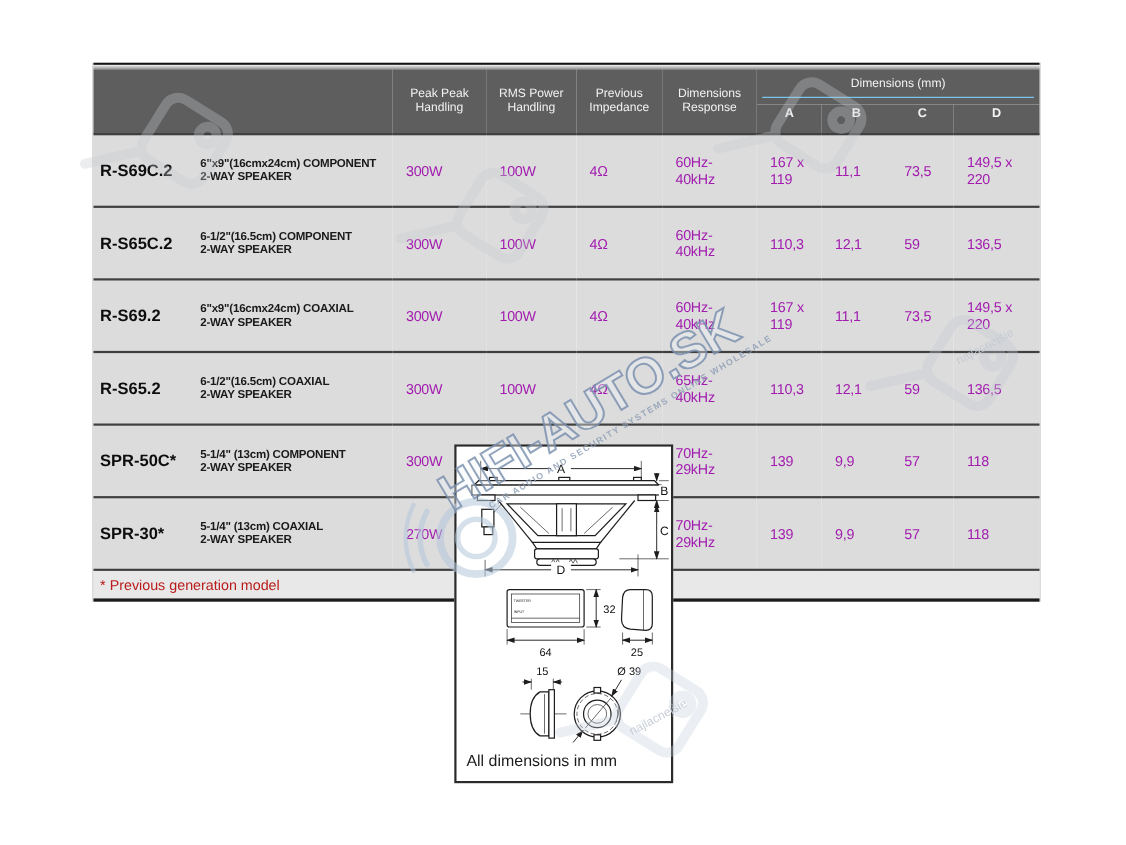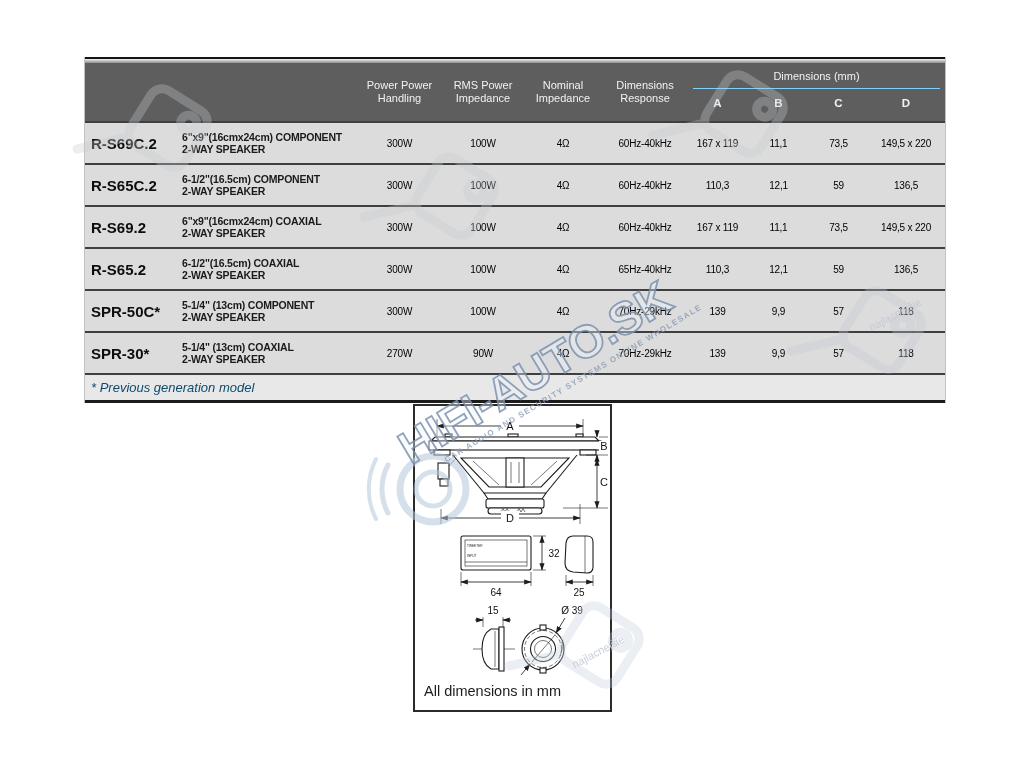--- a/index.html
+++ b/index.html
@@ -12,27 +12,27 @@
   .top-bar{height:2px;background:#141414;}
   .top-sheen{height:4px;background:linear-gradient(#f2f2f2,#8f8f8f);}
   table.spec{border-collapse:collapse;width:860px;table-layout:fixed;}
   table.spec thead th{background:#5e5e5e;color:#f2f2f2;font-weight:normal;
     font-size:11px;line-height:13px;text-align:center;padding:0;}
   thead tr.r1 th{height:32px;}
   thead tr.r2 th{height:24px;font-weight:bold;font-size:11.5px;vertical-align:top;padding-top:2px;}
   th.dim-group{vertical-align:middle;font-size:11px;}
   th.dim-group span{display:inline-block;width:96%;padding-bottom:5px;border-bottom:1px solid #7dd3fc;}
   tbody tr{border-top:2px solid #3f3f3f;}
-  tbody th,tbody td{background:#dcdcdc;height:40px;padding:0;}
+  tbody th,tbody td{background:#dcdcdc;height:40px;padding:12px;}
   tbody th.model{font-size:15px;font-weight:bold;color:#0d0d0d;text-align:left;padding-left:6px;}
   td.desc{font-size:10.5px;font-weight:bold;color:#1a1a1a;line-height:12.5px;
     text-align:left;padding-left:2px;letter-spacing:-0.2px;}
-  td.val{font-size:10px;color:#000000;text-align:center;letter-spacing:-0.2px;}
+  td.val{font-size:13px;color:#a21caf;letter-spacing:-0.2px;}
   .footnote{border-top:2px solid #3f3f3f;background:#e8e8e8;height:25px;line-height:25px;
-    font-size:13px;color:#0c4a6e;padding-left:6px;font-style:italic;}
+    font-size:13px;color:#b91c1c;padding-left:6px;}
   .bottom-bar{height:3px;background:#1b1b1b;}
 
   
   .diagram-box{position:absolute;left:413px;top:404px;width:199px;height:308px;
     background:#fff;border:2px solid #2b2b2b;box-sizing:border-box;z-index:1;}
   .diagram-box svg{display:block;}
   .ln{fill:none;stroke:#1d1d1d;stroke-width:1.1;}
   .lnf{fill:#fff;stroke:#1d1d1d;stroke-width:1.1;}
   .dim{stroke:#1d1d1d;stroke-width:0.85;fill:none;}
   .thin{stroke:#1d1d1d;stroke-width:0.6;fill:none;}
@@ -70,23 +70,23 @@
         <col style="width:78px">
           <col style="width:86px">
           <col style="width:59px">
           <col style="width:63px">
         <col style="width:57px">
           <col style="width:78px">
       </colgroup>
       <thead>
         <tr class="r1">
           <th colspan="2" rowspan="2"></th>
-          <th rowspan="2">Power Power Handling</th>
-          <th rowspan="2">RMS Power Impedance</th>
-          <th rowspan="2">Nominal Impedance</th>
+          <th rowspan="2">Peak Peak Handling</th>
+          <th rowspan="2">RMS Power Handling</th>
+          <th rowspan="2">Previous Impedance</th>
           <th rowspan="2">Dimensions Response</th>
           <th colspan="4" class="dim-group"><span>Dimensions (mm)</span></th>
         </tr>
         <tr class="r2">
           <th>A</th>
           <th>B</th>
           <th>C</th>
           <th>D</th>
         </tr>
       </thead>

